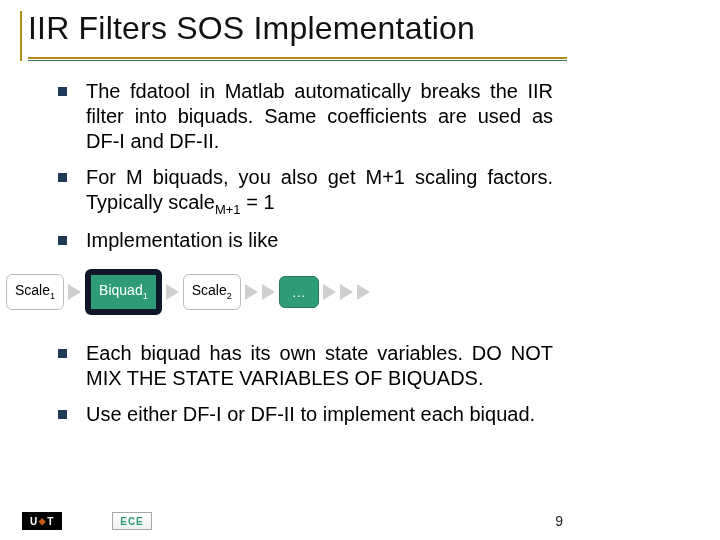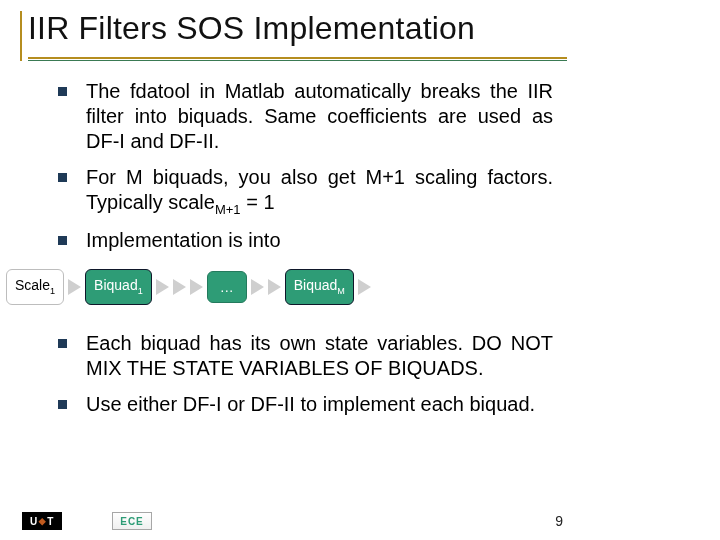--- a/index.html
+++ b/index.html
@@ -69,21 +69,21 @@
   .block {
     border-radius: 6px;
     padding: 8px 8px;
     font-size: 14px;
     font-family: Arial, sans-serif;
     text-align: center;
     min-width: 52px;
     line-height: 1;
   }
   .scale { background: #fff; color: #000; border: 1px solid #bdbdbd; }
-  .biquad { background: #2e9c76; color: #fff; border: 1px solid #0f172a; }
+  .biquad { background: #2e9c76; color: #fff; border: 6px solid #0f172a; }
   .dots { background: #2e9c76; color: #fff; border: 1px solid #247a5d; min-width: 40px; }
   .arrow {
     width: 0; height: 0;
     border-top: 8px solid transparent;
     border-bottom: 8px solid transparent;
     border-left: 13px solid #cfcfcf;
     flex: 0 0 auto;
   }
 
   .content2 {
@@ -134,35 +134,35 @@
   <div class="title-rule">
     <div class="bar-side"></div>
     <div class="bar-top"></div>
     <div class="bar-bottom"></div>
   </div>
 
   <div class="content">
     <ul class="bullets">
       <li>The fdatool in Matlab automatically breaks the IIR filter into biquads. Same coefficients are used as DF-I and DF-II.</li>
       <li>For M biquads, you also get M+1 scaling factors. Typically scale<sub>M+1</sub> = 1</li>
-      <li>Implementation is into</li>
+      <li>Implementation is like</li>
     </ul>
   </div>
 
   <div class="chain" id="chain">
       <div class="block scale">Scale<sub>1</sub></div>
       <div class="arrow"></div>
       <div class="block biquad">Biquad<sub>1</sub></div>
       <div class="arrow"></div>
+      <div class="block scale">Scale<sub>2</sub></div>
       <div class="arrow"></div>
       <div class="arrow"></div>
       <div class="block dots">…</div>
       <div class="arrow"></div>
       <div class="arrow"></div>
-      <div class="block biquad">Biquad<sub>M</sub></div>
       <div class="arrow"></div>
     </div>
 
   <div class="content2">
     <ul class="bullets">
       <li>Each biquad has its own state variables. DO NOT MIX THE STATE VARIABLES OF BIQUADS.</li>
       <li>Use either DF-I or DF-II to implement each biquad.</li>
     </ul>
   </div>
 

